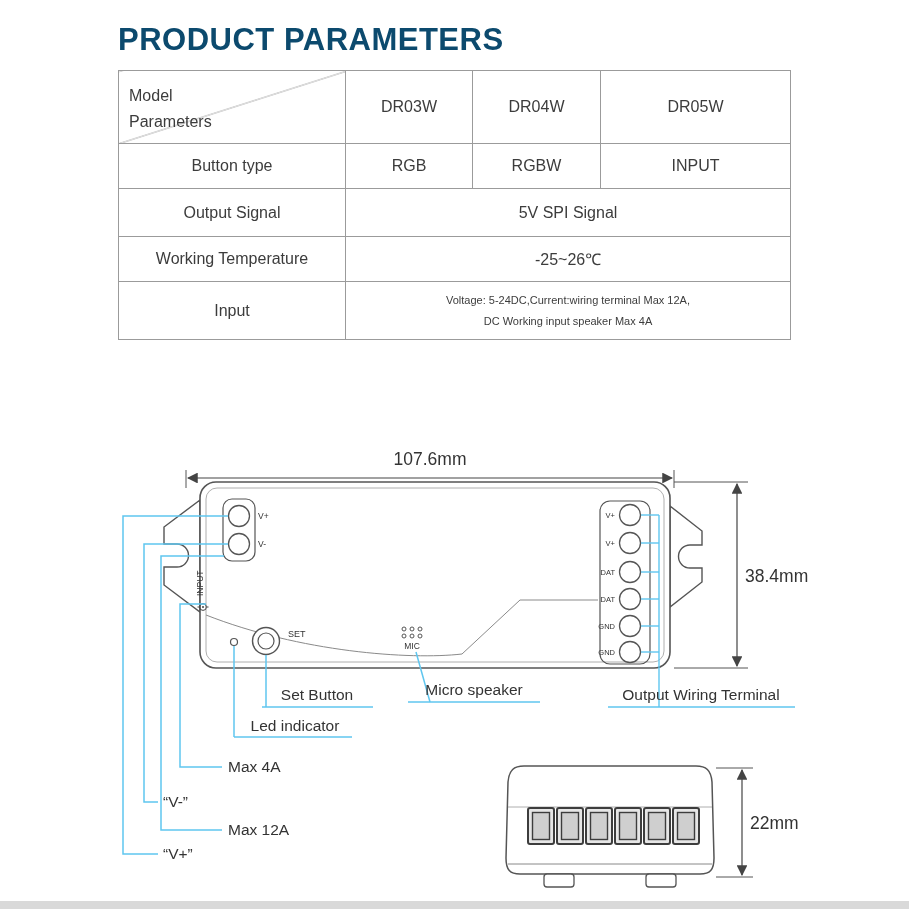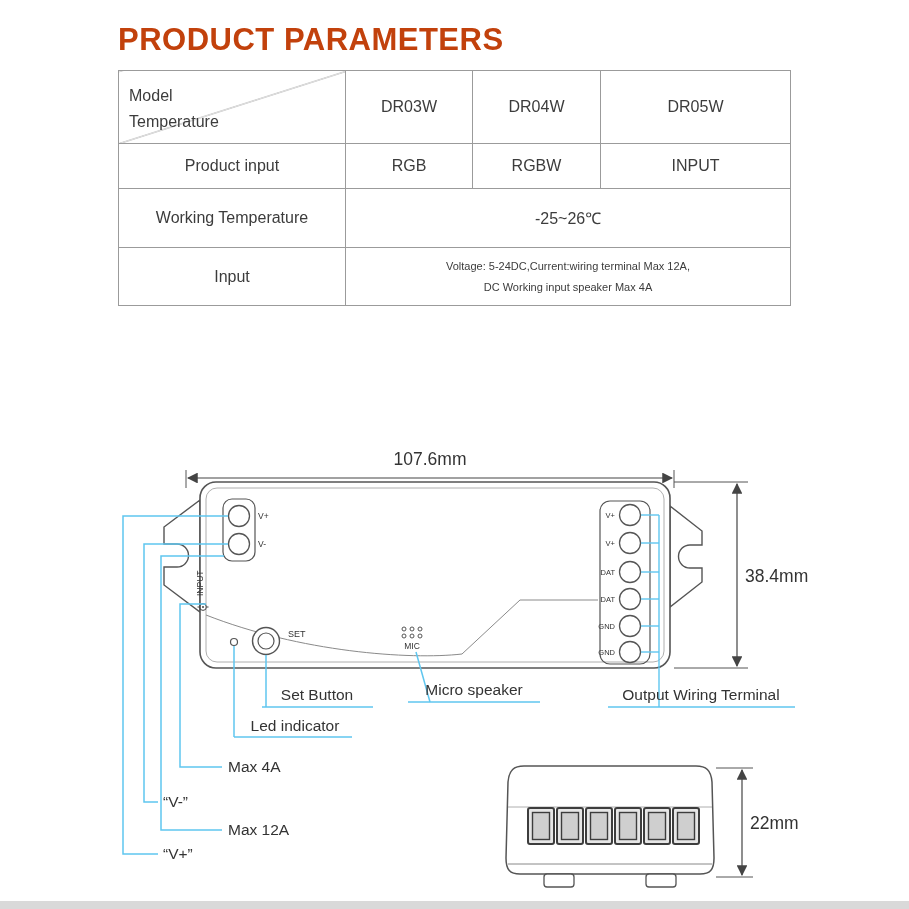--- a/index.html
+++ b/index.html
@@ -2,21 +2,21 @@
 <html><head>
 <meta charset="utf-8">
 <style>
   html,body{margin:0;padding:0;}
   body{
     width:909px;height:909px;position:relative;background:#ffffff;
     font-family:"Liberation Sans",sans-serif;color:#3b3b3b;overflow:hidden;
   }
   .title{
     position:absolute;left:118px;top:22px;
-    font-size:31px;font-weight:800;color:#c2410c;letter-spacing:0.5px;
+    font-size:31px;font-weight:800;color:#0c4a6e;letter-spacing:0.5px;
   }
   table.params{
     position:absolute;left:118px;top:70px;
     border-collapse:collapse;table-layout:fixed;
   }
   table.params td{
     border:1px solid #9b9b9b;text-align:center;vertical-align:middle;
     font-size:16px;color:#3c3c3c;padding:0;
   }
   td.corner{
@@ -42,33 +42,37 @@
   <colgroup>
     <col style="width:227px">
       <col style="width:127px">
       <col style="width:128px">
       <col style="width:190px">
   </colgroup>
   <tbody>
       <tr style="height:73px">
     <td class="corner">
       <span class="c1">Model</span>
-      <span class="c2">Temperature</span>
+      <span class="c2">Parameters</span>
     </td>
     <td>DR03W</td>
     <td>DR04W</td>
     <td>DR05W</td>
   </tr>
   <tr style="height:45px">
-    <td>Product input</td>
+    <td>Button type</td>
     <td>RGB</td>
     <td>RGBW</td>
     <td>INPUT</td>
   </tr>
-  <tr style="height:59px">
+  <tr style="height:48px">
+    <td>Output Signal</td>
+    <td colspan="3">5V SPI Signal</td>
+  </tr>
+  <tr style="height:45px">
     <td>Working Temperature</td>
     <td colspan="3">-25~26℃</td>
   </tr>
   <tr style="height:58px">
     <td>Input</td>
     <td colspan="3" class="input-cell">
       <div>Voltage:  5-24DC,Current:wiring terminal Max 12A,</div>
       <div>DC Working input speaker Max 4A</div>
     </td>
   </tr>

